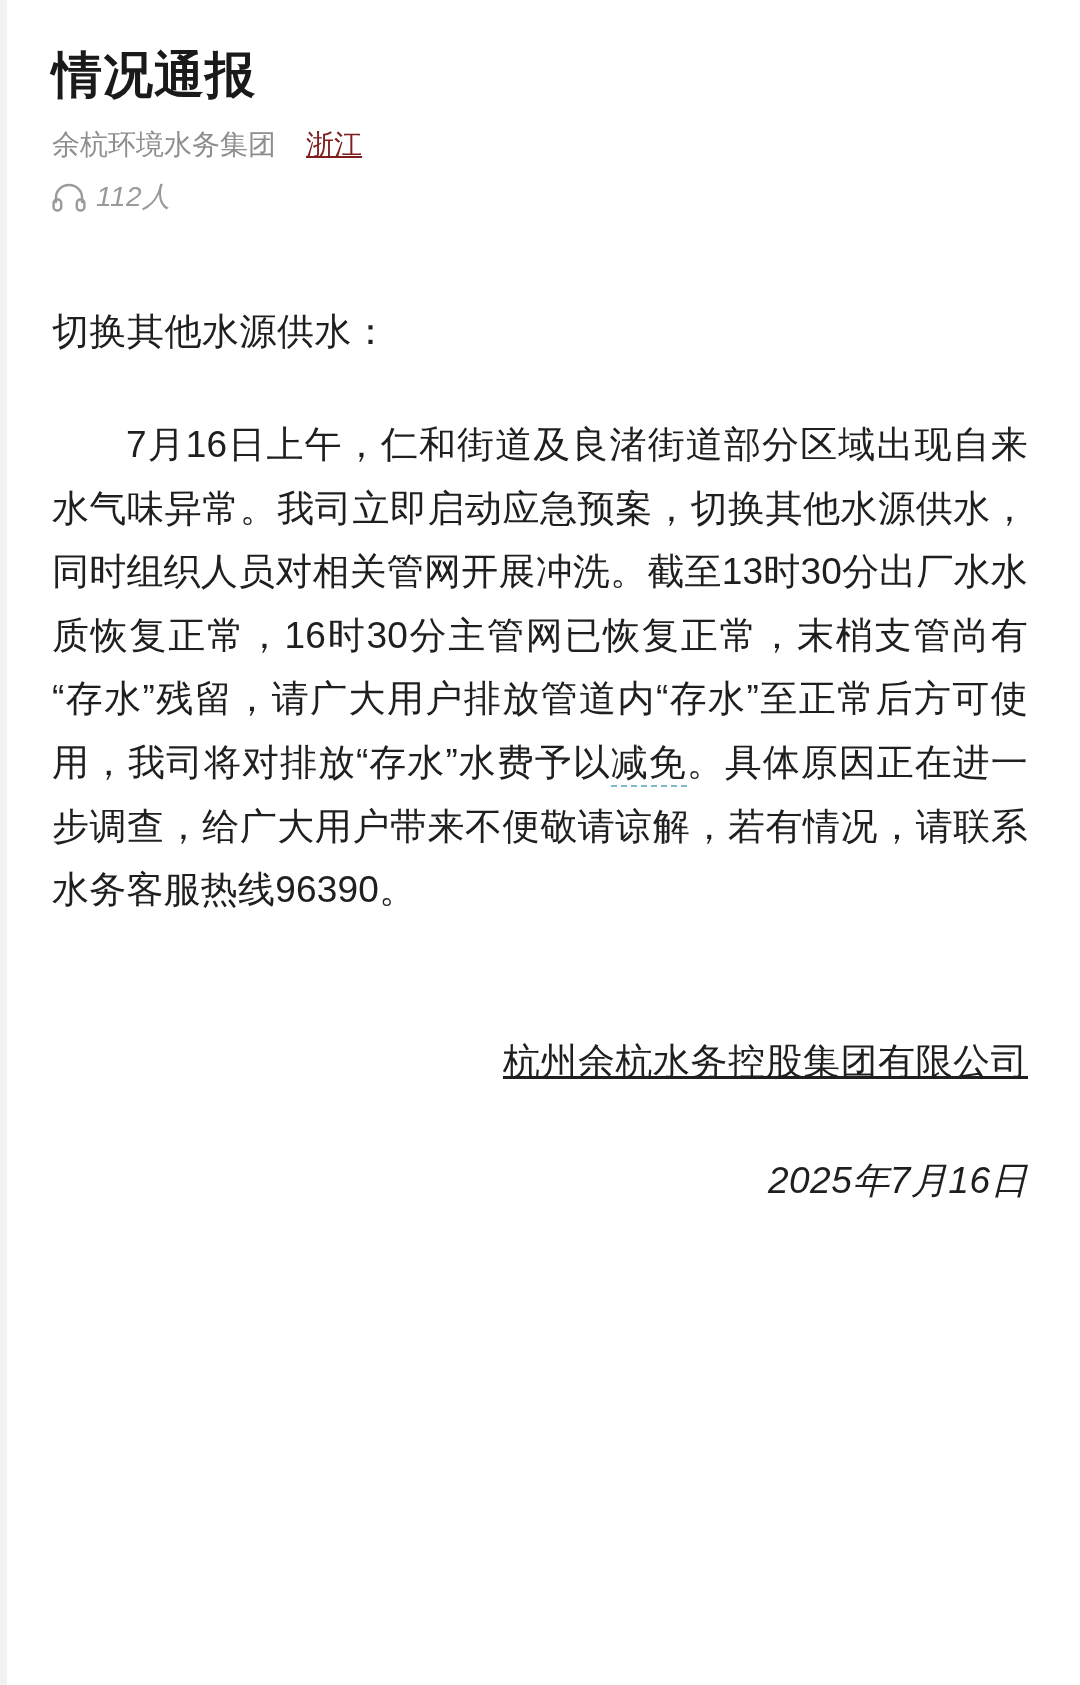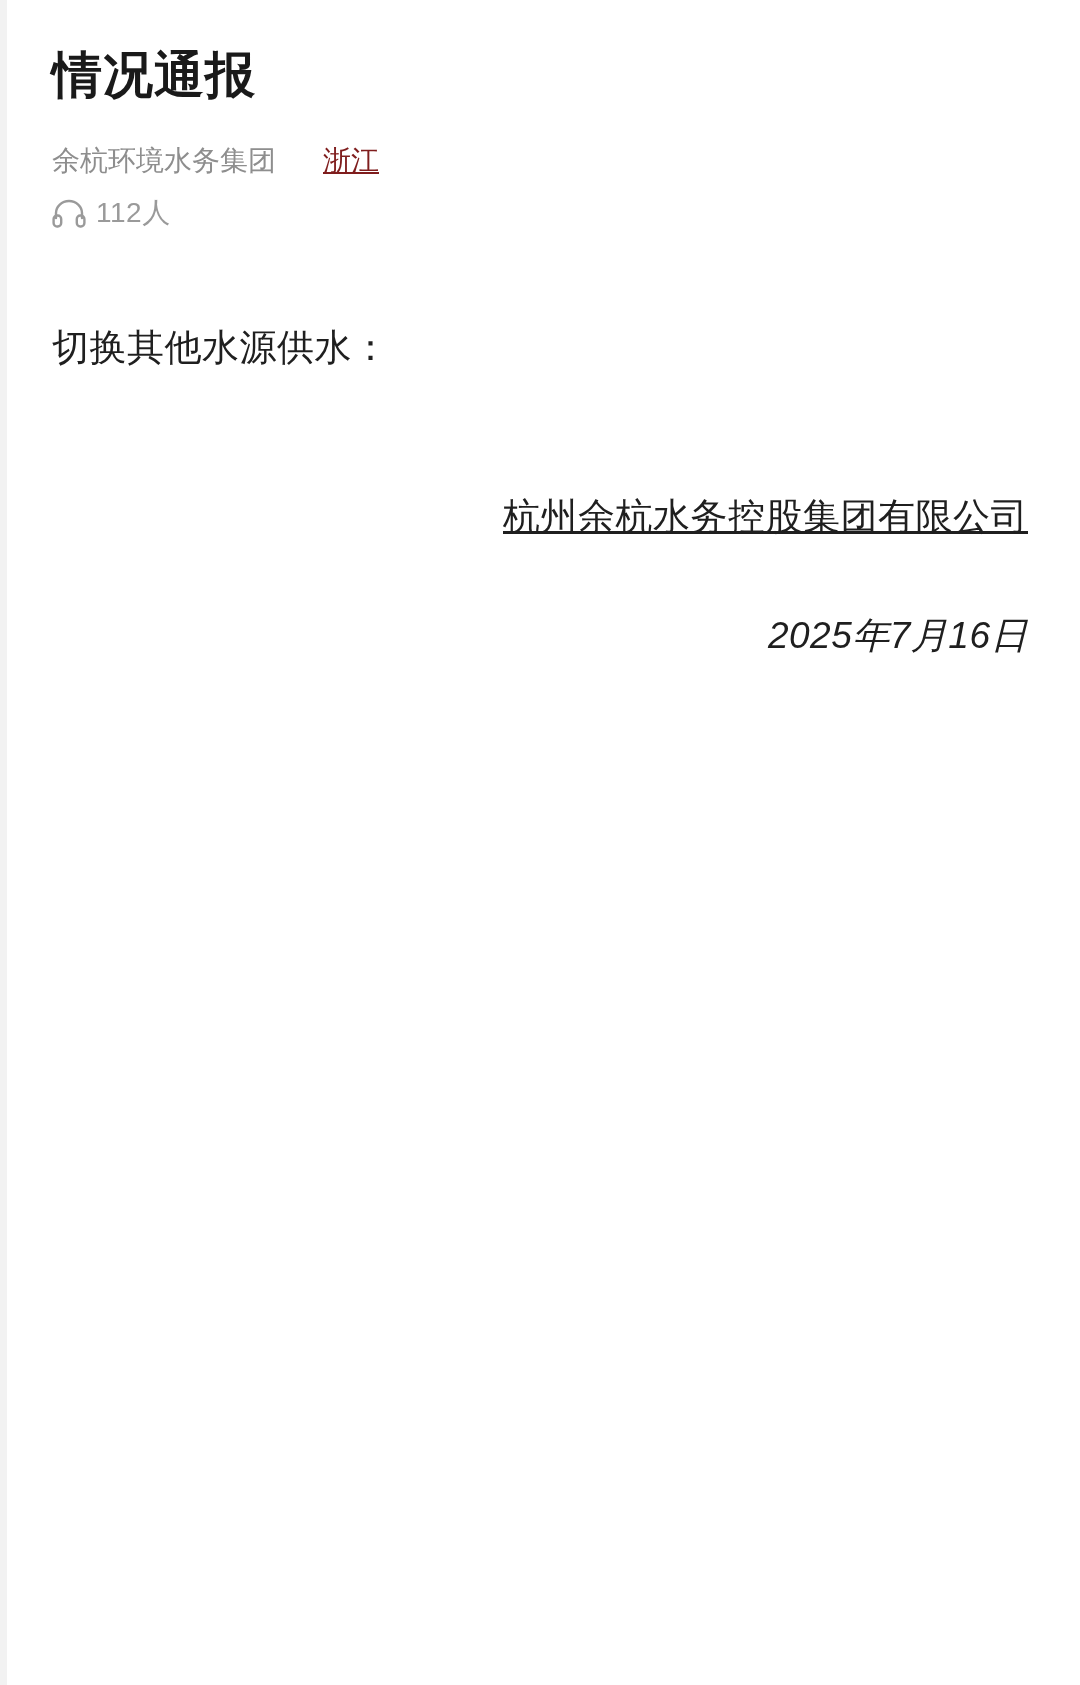--- a/index.html
+++ b/index.html
@@ -30,27 +30,27 @@
     width: 7px;
     height: 1685px;
     background: #f2f2f2;
   }
   .article-title {
     font-size: 50px;
     font-weight: 700;
     color: #1a1a1a;
     letter-spacing: 1px;
     line-height: 1.25;
-    margin: 0 0 34px 0;
+    margin: 0 0 18px 0;
   }
   .meta-row {
     display: flex;
     align-items: baseline;
     flex-wrap: wrap;
-    gap: 17px;
+    gap: 0;
     font-size: 28px;
     color: #9a9a9a;
     line-height: 1.4;
   }
   .meta-source {
     color: #8e8e8e;
     margin-right: 30px;
   }
   .meta-date {
     color: #a8a8a8;
@@ -60,20 +60,21 @@
   .meta-region {
     color: #7f1d1d;
     text-decoration: underline;
   }
   .listen-row {
     display: flex;
     align-items: center;
     margin-top: 14px;
     font-size: 28px;
     color: #9a9a9a;
+    font-style: italic;
   }
   .headphone-icon {
     display: inline-flex;
     width: 34px;
     height: 30px;
     margin-right: 10px;
     align-items: center;
     justify-content: center;
   }
   .headphone-icon svg { display: block; }
@@ -144,18 +145,19 @@
         <rect x="1.6" y="17.5" width="7.6" height="11" rx="3.4" stroke="#9a9a9a" stroke-width="2.4" fill="none"></rect>
         <rect x="24.8" y="17.5" width="7.6" height="11" rx="3.4" stroke="#9a9a9a" stroke-width="2.4" fill="none"></rect>
       </svg>
     </span>
     <span class="listen-count">112人</span>
   </div>
 
   <div class="body-block">
     <div class="salutation">切换其他水源供水：</div>
 
+    <p class="paragraph"><span>7月16日上午，仁和街道及良渚街道部分区域出现自来水气味异常。我司立即启动应急预案，切换其他水源供水，同时组织人员对相关管网开展冲洗。截至13时30分出厂水水质恢复正常，16时30分主管网已恢复正常，末梢支管尚有“存水”残留，请广大用户排放管道内“存水”至正常后方可使用，我司将对排放“存水”水费予以</span><span class="underline-dot">减免</span><span>。具体原因正在进一步调查，给广大用户带来不便敬请谅解，若有情况，请联系水务客服热线96390。</span></p>
 
     <div class="signature">杭州余杭水务控股集团有限公司</div>
     <div class="sign-date">2025年7月16日</div>
   </div>
 
 </div>
 
 </body></html>

